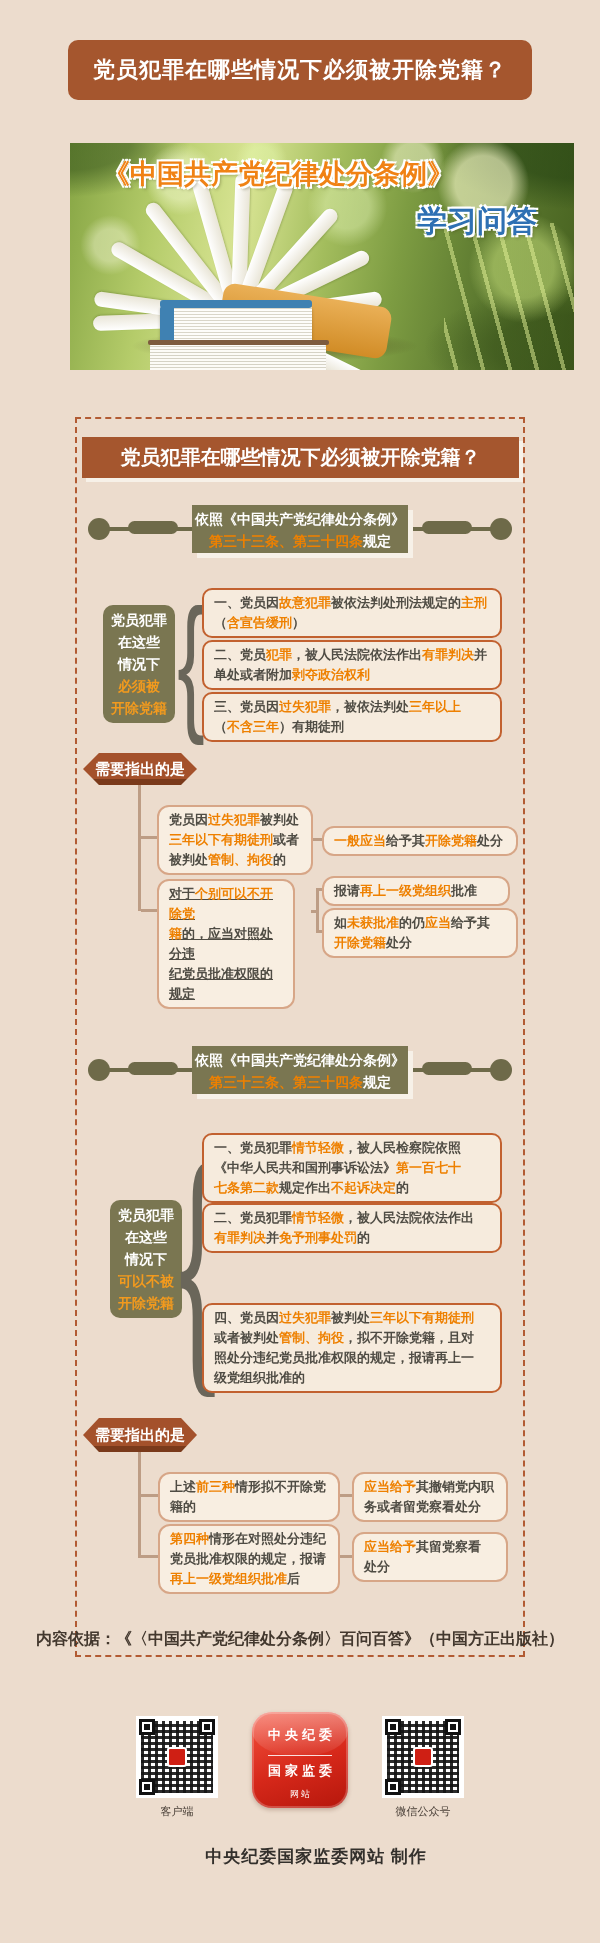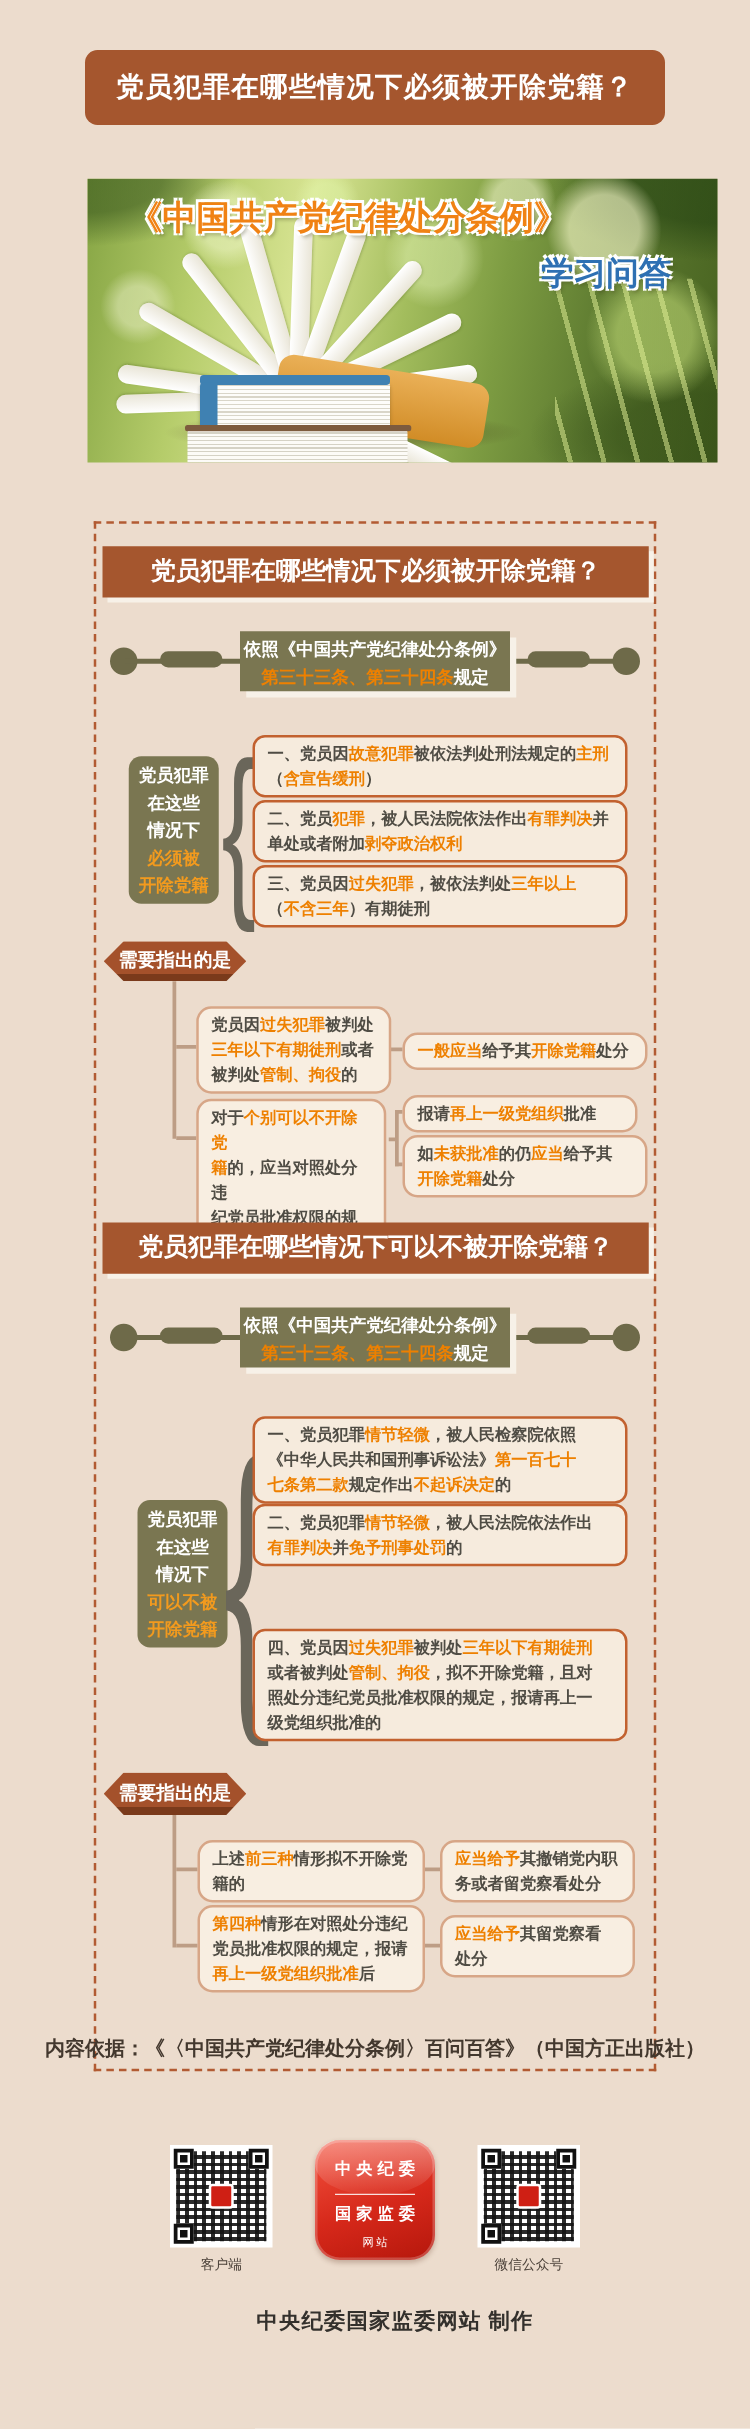--- a/index.html
+++ b/index.html
@@ -47,21 +47,21 @@
     background:linear-gradient(#eab057,#d18c26);}
   .book-blue{left:90px;top:163px;width:152px;height:38px;border-radius:3px;background:
     repeating-linear-gradient(180deg,#fdfdfa 0 2px,#d9d6c9 2px 3px);box-shadow:0 2px 3px rgba(40,40,10,.3);}
   .book-blue .spine{position:absolute;left:0;top:0;width:14px;height:100%;background:#3f81b2;border-radius:3px 0 0 3px;}
   .book-blue .top-edge{position:absolute;left:0;top:-6px;width:100%;height:8px;background:#3f81b2;border-radius:3px;}
   .book-bottom{left:80px;top:201px;width:176px;height:30px;border-radius:2px;background:
     repeating-linear-gradient(180deg,#fcfbf7 0 2px,#d5d2c5 2px 3px);}
   .book-bottom .top-edge{position:absolute;left:-2px;top:-4px;width:103%;height:5px;background:#7d5b3e;border-radius:2px;}
   .banner-title{left:33px;top:13px;font-size:27px;font-weight:bold;color:#f08214;letter-spacing:0px;
     text-shadow:-2px -2px 0 #fff,2px -2px 0 #fff,-2px 2px 0 #fff,2px 2px 0 #fff,3px 3px 3px rgba(60,60,20,.35);}
-  .banner-subtitle{right:37px;top:58px;font-size:26px;font-weight:bold;color:#2e70b3;
+  .banner-subtitle{right:37px;top:58px;font-size:30px;font-weight:bold;color:#2e70b3;
     text-shadow:-2px -2px 0 #fff,2px -2px 0 #fff,-2px 2px 0 #fff,2px 2px 0 #fff,3px 3px 3px rgba(60,60,20,.35);margin-left:44px;}
 
   
   .dashed-box{left:75px;top:417px;width:446px;height:1236px;border:2px dashed #b25b33;}
 
   
   .sec-bar{left:82px;width:437px;height:41px;background:#a5562e;box-shadow:4px 4px 0 #f7f1e8;
     color:#fff;font-weight:bold;font-size:20px;line-height:41px;text-align:center;}
   .sec-bar.s1{top:437px;} .sec-bar.s2{top:978px;}
 
@@ -194,25 +194,24 @@
   <div class="abs conn" style="left:141px;top:836px;width:16px;height:3px;"></div>
   <div class="abs conn" style="left:141px;top:909px;width:16px;height:3px;"></div>
   <div class="abs conn" style="left:311px;top:838px;width:11px;height:3px;"></div>
   <div class="abs conn" style="left:311px;top:910px;width:7px;height:3px;"></div>
   <div class="abs conn" style="left:316px;top:888px;width:3px;height:45px;"></div>
   <div class="abs conn" style="left:316px;top:888px;width:6px;height:3px;"></div>
   <div class="abs conn" style="left:316px;top:930px;width:6px;height:3px;"></div>
 
   <div class="abs flow" style="left:157px;top:805px;width:156px;"><span>党员因</span><span class="hl">过失犯罪</span><span>被判处</span><br><span class="hl">三年以下有期徒刑</span><span>或者</span><br><span>被判处</span><span class="hl">管制、拘役</span><span>的</span></div>
   <div class="abs flow" style="left:322px;top:826px;width:196px;"><span class="hl">一般应当</span><span>给予其</span><span class="hl">开除党籍</span><span>处分</span></div>
-  <div class="abs flow" style="left:157px;top:879px;width:152px;"><span>对于</span><span class="hl">个别可以不开除党</span><br><span class="hl">籍</span><span>的，应当对照处分违</span><br><span>纪党员批准权限的规定</span></div>
+  <div class="abs flow" style="left:157px;top:879px;width:138px;text-decoration:underline;"><span>对于</span><span class="hl">个别可以不开除党</span><br><span class="hl">籍</span><span>的，应当对照处分违</span><br><span>纪党员批准权限的规定</span></div>
   <div class="abs flow" style="left:322px;top:876px;width:188px;"><span>报请</span><span class="hl">再上一级党组织</span><span>批准</span></div>
   <div class="abs flow" style="left:322px;top:908px;width:196px;"><span>如</span><span class="hl">未获批准</span><span>的仍</span><span class="hl">应当</span><span>给予其</span><br><span class="hl">开除党籍</span><span>处分</span></div>
 
-  <div class="abs sec-bar s2">党员犯罪在哪些情况下可以不被开除党籍？</div>
 
   <div class="abs dot" style="left:88px;top:1059px;"></div>
   <div class="abs oliveline" style="left:100px;top:1068px;width:92px;"></div>
   <div class="abs capsule" style="left:128px;top:1062px;"></div>
   <div class="abs oliveline" style="left:408px;top:1068px;width:94px;"></div>
   <div class="abs capsule" style="left:422px;top:1062px;"></div>
   <div class="abs dot" style="left:490px;top:1059px;"></div>
   <div class="abs basis-box" style="top:1046px;">
     <div>依照《中国共产党纪律处分条例》</div>
     <div><span class="hl">第三十三条、第三十四条</span><span>规定</span></div>

